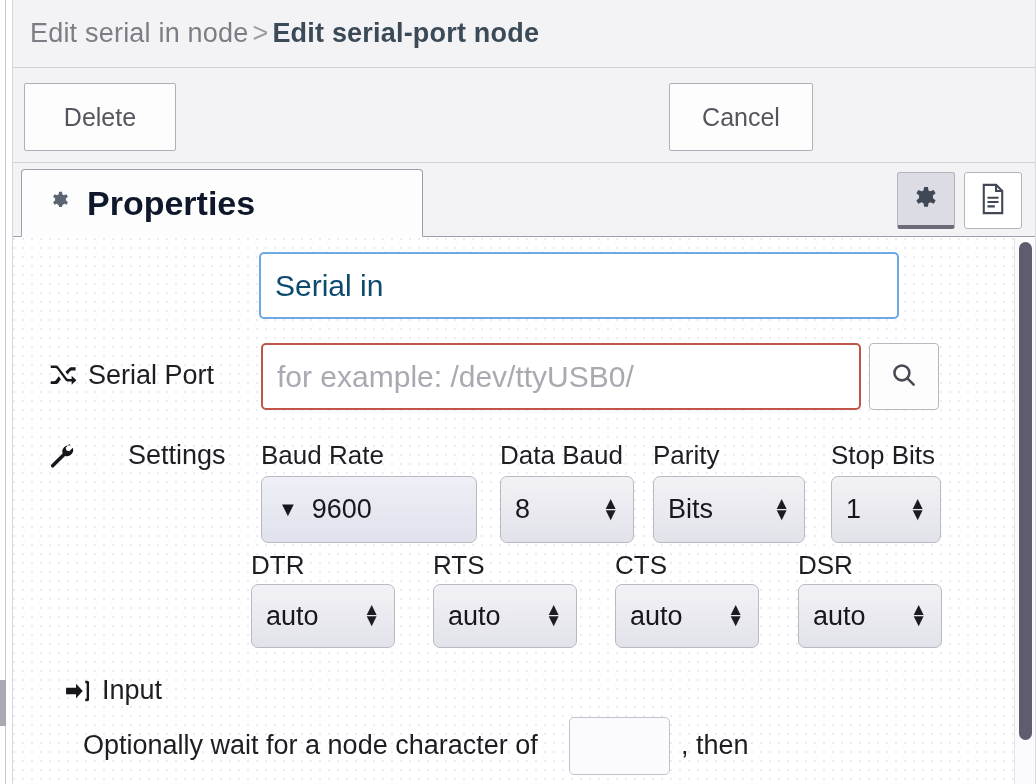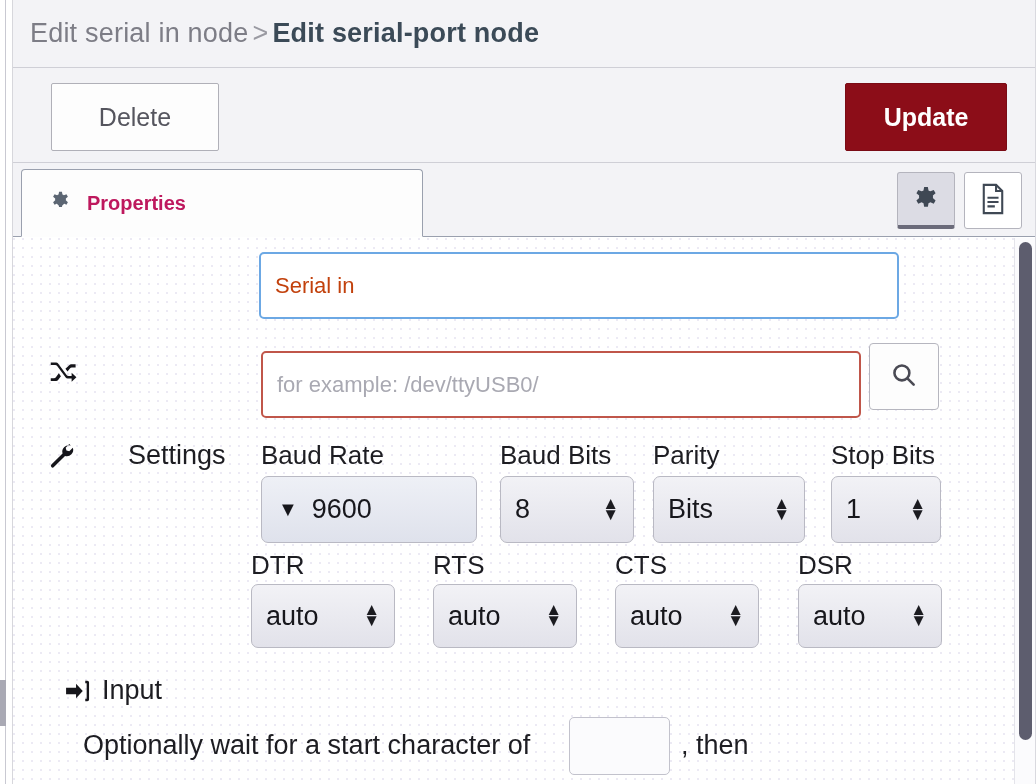--- a/index.html
+++ b/index.html
@@ -83,25 +83,24 @@
     font-size: 25px;
     display: flex;
     align-items: center;
     justify-content: center;
     cursor: pointer;
     border-radius: 2px;
     user-select: none;
   }
   .btn-delete {
     left: 11px; top: 15px;
-    width: 168px; height: 68px;
+    width: 152px; height: 68px;
     background: #fdfdfd;
     border: 1px solid #b0b0b8;
     color: #55555e;
-    margin-left: 27px;
   }
   .btn-cancel {
     left: 656px; top: 15px;
     width: 144px; height: 68px;
     background: #fdfdfd;
     border: 1px solid #b0b0b8;
     color: #55555e;
   }
   .btn-update {
     left: 832px; top: 15px;
@@ -127,23 +126,23 @@
     background: #fdfdfd;
     border: 1px solid #9aa0ae;
     border-bottom: 1px solid #fdfdfd;
     border-radius: 4px 4px 0 0;
     display: flex;
     align-items: center;
     padding-left: 26px;
     cursor: pointer;
   }
   .tab-label {
-    font-size: 20px;
+    font-size: 34px;
     font-weight: 700;
-    color: #be185d;
+    color: #0f172a;
     margin-left: 14px;
   }
   .tab-gear { color: #66707d; font-size: 24px; line-height: 1; }
 
   .toolbtn {
     position: absolute;
     width: 58px; height: 57px;
     border: 1px solid #b4b4bd;
     border-radius: 3px;
     display: flex;
@@ -181,31 +180,31 @@
     align-items: center;
   }
   .field-label .ic { margin-right: 11px; display: inline-flex; }
 
   
   .txtinput {
     background: #ffffff;
     border: 1px solid #c8c8d0;
     border-radius: 5px;
     font-family: "Liberation Sans", sans-serif;
-    font-size: 22px;
-    color: #c2410c;
+    font-size: 30px;
+    color: #0c4a6e;
     padding: 0 14px;
     outline: none;
   }
   .txtinput::placeholder { color: #a9a9b2; }
   .txtinput.focused { border: 2px solid #6ca8e4; }
   .txtinput.invalid { border: 2px solid #c0564a; }
 
   #name-input      { position: absolute; left: 246px; top: 14px; width: 640px; height: 67px; }
-  #port-input      { position: absolute; left: 248px; top: 105px; width: 600px; height: 67px; margin-top: 8px; }
+  #port-input      { position: absolute; left: 248px; top: 105px; width: 600px; height: 67px; }
   #startchar-input { position: absolute; left: 556px; top: 479px; width: 101px; height: 58px;
                      background: #fbfbfd; border: 1px solid #c2c2cc; }
 
   .iconbtn-search {
     position: absolute;
     left: 856px; top: 105px;
     width: 70px; height: 67px;
     background: #fdfdfd;
     border: 1px solid #b6b6bf;
     border-radius: 4px;
@@ -313,21 +312,21 @@
   <div class="left-node-dot"></div>
 
   <div class="header">
     <div class="breadcrumb">
       <span class="crumb-prev">Edit serial in node</span><span class="crumb-sep">&gt;</span><span class="crumb-curr">Edit serial-port node</span>
     </div>
   </div>
 
   <div class="buttonbar">
     <div class="btn btn-delete">Delete</div>
-    <div class="btn btn-update">Update</div>
+    <div class="btn btn-cancel">Cancel</div>
   </div>
 
   <div class="tabstrip">
     <div class="tab">
       <span class="tab-gear">
         <svg width="25" height="25" viewBox="0 0 24 24" fill="#5c6673">
           <path d="M12 8a4 4 0 100 8 4 4 0 000-8zm0 2.4a1.6 1.6 0 110 3.2 1.6 1.6 0 010-3.2z"></path>
           <path d="M10.6 1.5h2.8l.45 2.6c.5.17.97.4 1.4.7l2.45-1 1.4 2.4-2 1.7c.05.3.08.6.08.9s-.03.6-.08.9l2 1.7-1.4 2.4-2.45-1c-.43.3-.9.53-1.4.7l-.45 2.6h-2.8l-.45-2.6a5.9 5.9 0 01-1.4-.7l-2.45 1-1.4-2.4 2-1.7a6.3 6.3 0 010-1.8l-2-1.7 1.4-2.4 2.45 1c.43-.3.9-.53 1.4-.7l.45-2.6z" transform="translate(0,1.2)"></path>
         </svg>
       </span>
@@ -359,20 +358,21 @@
     <input id="name-input" class="txtinput focused" type="text" value="Serial in" style="">
 
     <div class="field-label" style="left:36px; top:122px; position:absolute;">
       <span class="ic">
         <svg width="28" height="26" viewBox="0 0 24 22" fill="#16161b">
           <path d="M1.5 4.2h3.8c.7 0 1.3.3 1.7.85l7.3 9.9c.4.55 1 .85 1.7.85h3.4v2.8l4.1-3.9-4.1-3.9v2.8h-2.6c-.7 0-1.3-.3-1.7-.85L7.8 2.85C7.4 2.3 6.8 2 6.1 2H1.5v2.2z"></path>
           <path d="M1.5 17.8h4.6c.7 0 1.3-.3 1.7-.85l2.4-3.2-1.8-2.5-2.5 3.4c-.4.55-1 .85-1.7.85H1.5v2.3z"></path>
           <path d="M14.1 7.3l1.8 2.5 2.0-2.7c.4-.55 1-.85 1.7-.85h3.2V3.5h-3.8c-.7 0-1.3.3-1.7.85l-3.2 2.95z"></path>
         </svg>
       </span>
+      <span>Serial Port</span>
     </div>
     <input id="port-input" class="txtinput invalid" type="text" placeholder="for example: /dev/ttyUSB0/" style="">
     <div class="iconbtn-search">
       <span>
         <svg width="28" height="28" viewBox="0 0 24 24" fill="none" stroke="#4a4a54" stroke-width="2.2">
           <circle cx="10.2" cy="10.2" r="6.4"></circle>
           <path d="M15.1 15.1l5.2 5.2" stroke-linecap="round"></path>
         </svg>
       </span>
     </div>
@@ -380,21 +380,21 @@
     <div class="field-label" style="left:36px; top:202px; position:absolute;gap:42px;">
       <span class="ic">
         <svg width="26" height="26" viewBox="0 0 24 24" fill="#16161b">
           <path d="M21.1 3.6a5.9 5.9 0 00-7.6 7.2L3.2 21.1a1.6 1.6 0 002.3 2.3l10.3-10.3a5.9 5.9 0 007.2-7.6l-3.3 3.3-2.6-.7-.7-2.6 3.3-3.3z" transform="translate(-1,-1.2)"></path>
         </svg>
       </span>
       <span>Settings</span>
     </div>
 
     <div class="col-label" style="left:248px; top:202px;">Baud Rate</div>
-    <div class="col-label" style="left:487px; top:202px;">Baud Bits</div>
+    <div class="col-label" style="left:487px; top:202px;">Data Baud</div>
     <div class="col-label" style="left:640px; top:202px;">Parity</div>
     <div class="col-label" style="left:818px; top:202px;">Stop Bits</div>
 
     <div class="selbox baud-box">
       <span class="baud-caret">▼</span>
       <span class="val">9600</span>
     </div>
 
     <div class="selbox sb-databits">
       <span class="val">8</span>
@@ -457,21 +457,21 @@
     <div class="section-head" style="left:52px; top:437px;">
       <span class="ic">
         <svg width="26" height="24" viewBox="0 0 24 22" fill="#16161b">
           <path d="M1 8.1h9.2V4.4l6.2 6.6-6.2 6.6v-3.7H1z"></path>
           <path d="M18.7 1.6h1.9c.9 0 1.6.72 1.6 1.6v15.6c0 .88-.7 1.6-1.6 1.6h-1.9v-2.2h1.3V3.8h-1.3z"></path>
         </svg>
       </span>
       <span>Input</span>
     </div>
 
-    <div class="sentence" style="left:70px; top:492px;">Optionally wait for a start character of</div>
+    <div class="sentence" style="left:70px; top:492px;">Optionally wait for a node character of</div>
     <input id="startchar-input" class="txtinput" type="text" value="" style="">
     <div class="sentence" style="left:668px; top:492px;">, then</div>
   </div>
 
   <div class="scrollbar-track">
     <div class="scrollbar-thumb"></div>
   </div>
   <div class="right-hairline"></div>
 
 </div>

